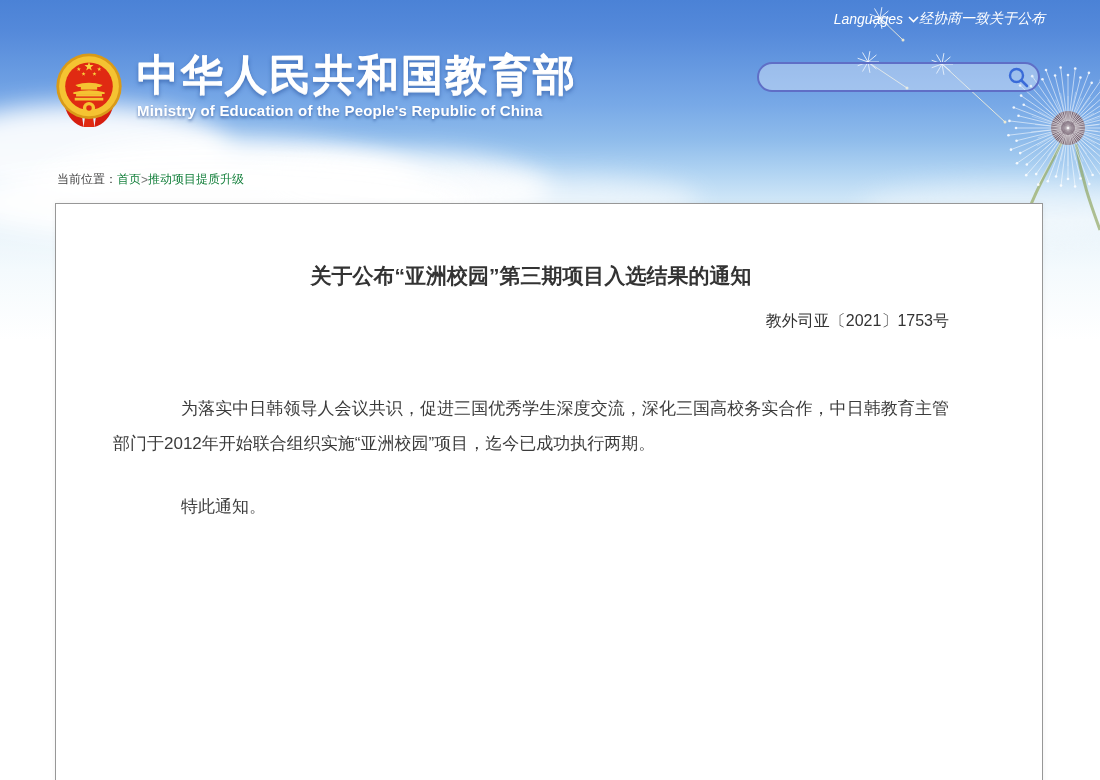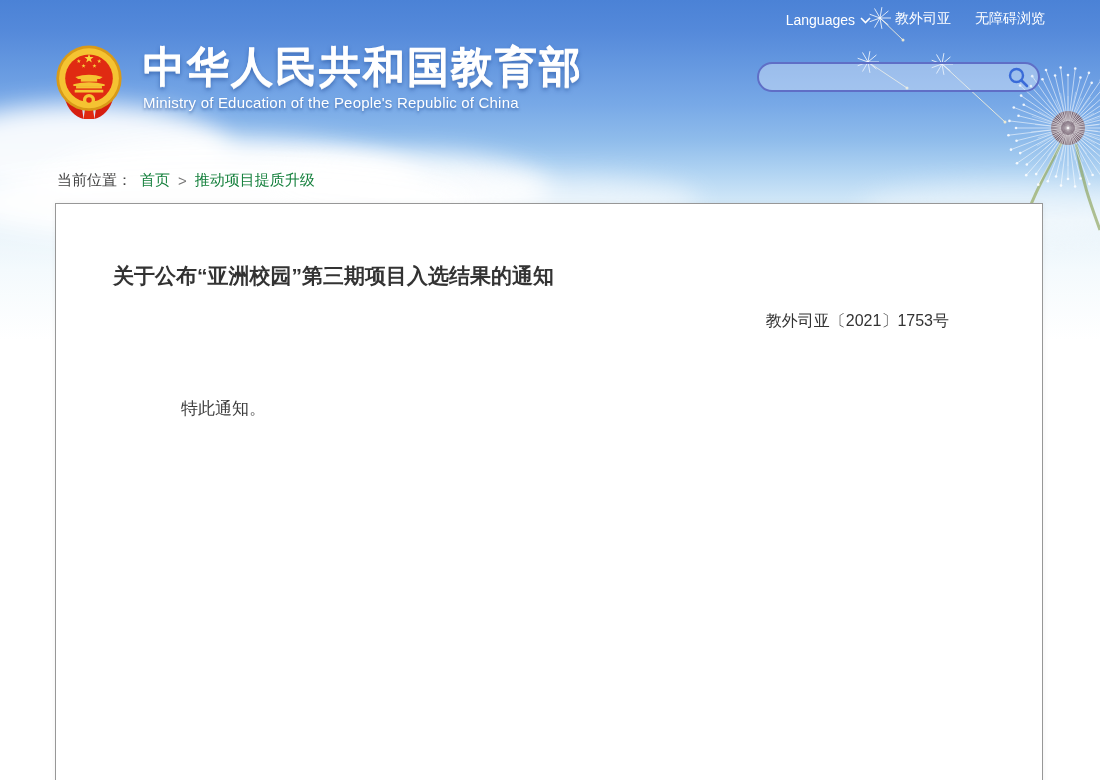--- a/index.html
+++ b/index.html
@@ -17,62 +17,62 @@
   .cloud { position:absolute; border-radius:50%; background:#fff; filter:blur(12px); pointer-events:none; }
   .c1 { left:-70px; top:104px; width:300px; height:95px; opacity:.92; }
   .c2 { left:40px;  top:138px; width:380px; height:95px; opacity:.95; }
   .c3 { left:250px; top:152px; width:300px; height:75px; opacity:.85; }
   .c4 { left:-50px; top:162px; width:520px; height:80px; opacity:.97; }
   .c5 { left:420px; top:176px; width:280px; height:52px; opacity:.55; }
   .c6 { left:860px; top:182px; width:300px; height:55px; opacity:.4; }
   svg.sky-deco { position:absolute; left:0; top:0; z-index:1; pointer-events:none; }
 
   
-  .topbar { position:absolute; top:10px; right:55px; z-index:5; display:flex; align-items:flex-end; gap:24px;
-            color:#fff; font-size:14px; }
+  .topbar { position:absolute; top:10px; right:55px; z-index:5; display:flex; align-items:center; 
+            color:#fff; font-size:14px;font-style:italic; }
   .topbar a { color:#fff; text-decoration:none; cursor:pointer; display:flex; align-items:center; gap:5px; }
   .chev { width:11px; height:7px; display:inline-block; }
 
   
-  .brand { position:absolute; left:55px; top:44px; z-index:4; display:flex; align-items:flex-start; gap:20px; }
+  .brand { position:absolute; left:55px; top:52px; z-index:4; display:flex; align-items:flex-start; gap:14px; }
   .site-title {
     font-size:42px; font-weight:700; color:#ffffff; letter-spacing:2px; line-height:1.1;
     text-shadow:0 1px 0 #eef2f6, 0 3px 4px rgba(25,65,140,.55);
   }
   .site-subtitle {
-    margin-top:4px; font-size:15px; font-weight:400; color:#ffffff; letter-spacing:.2px;
+    margin-top:4px; font-size:15px; font-weight:700; color:#ffffff; letter-spacing:.2px;
     text-shadow:0 2px 3px rgba(25,65,140,.6);
   }
 
   
   .searchbox {
     position:absolute; left:757px; top:62px; width:283px; height:30px; z-index:4;
     border:2px solid #5f6ec6; border-radius:16px;
     background:rgba(222,236,250,.45);
     display:flex; align-items:center;
   }
   .searchbox input {
     flex:1; height:100%; border:none; outline:none; background:transparent;
     padding:0 6px 0 16px; font-size:15px; color:#234;
     font-family:"Liberation Sans","DejaVu Sans",sans-serif;
   }
   .search-btn { border:none; background:transparent; cursor:pointer; padding:0 8px 0 0; display:flex; align-items:center; }
 
   
-  .breadcrumb { position:absolute; left:57px; top:171px; z-index:5; font-size:15px; color:#444; display:flex; gap:8px; align-items:center; }
+  .breadcrumb { position:absolute; left:57px; top:171px; z-index:5; font-size:12px; color:#444; display:flex; align-items:center; }
   .breadcrumb a { color:#15803d; text-decoration:none; cursor:pointer; }
   .breadcrumb .sep { color:#777; }
 
   
   .card {
     position:absolute; left:55px; top:203px; width:988px; height:640px; z-index:3;
     background:#ffffff; border:1px solid #979797; box-shadow:0 0 6px rgba(0,0,0,.06);
   }
   .doc { padding:57px 93px 0 57px; color:#3b3b3b; }
-  .doc-title { font-size:21px; font-weight:700; color:#333; text-align:left; line-height:30px; margin:0 0 19px; }
+  .doc-title { font-size:21px; font-weight:700; color:#333; text-align:center; line-height:30px; margin:0 0 19px; }
   .doc-num   { font-size:16px; color:#333; text-align:right; line-height:22px; margin:15px 0 59px; }
   .doc p     { font-size:17px; line-height:35px; margin:0 0 28px; text-align:justify; }
   .p-salutation { text-indent:2em; }
   .p-body       { text-indent:4em; }
 </style>
 </head>
 <body>
 
 <div class="cloud c1"></div>
 <div class="cloud c2"></div>
@@ -253,22 +253,22 @@
     <line x1="942" y1="64" x2="950.4264888743088" y2="56.92933629344807" stroke="rgba(255,255,255,0.8)" stroke-width="1"></line>
   </svg>
 
 <div class="topbar">
   <a>
     <span>Languages</span>
     <svg class="chev" viewBox="0 0 11 7">
       <polyline points="1,1 5.5,5.5 10,1" fill="none" stroke="#ffffff" stroke-width="1.6"></polyline>
     </svg>
   </a>
-  <a>教外司亚</a>
-  <a>无障碍浏览</a>
+  <a>经协商一致</a>
+  <a>关于公布</a>
 </div>
 
 <div class="brand">
   <svg width="68" height="78" viewBox="0 0 100 114">
     <path d="M14,78 C18,96 30,107 42,110 L40,96 C32,93 23,88 19,75 Z" fill="#d61e10"></path>
     <path d="M86,78 C82,96 70,107 58,110 L60,96 C68,93 77,88 81,75 Z" fill="#d61e10"></path>
     <path d="M42,110 L58,110 L56,96 L44,96 Z" fill="#e02a12"></path>
     <circle cx="50" cy="50" r="48" fill="#d99a18"></circle>
     <circle cx="50" cy="50" r="44" fill="#f5c332"></circle>
     <circle cx="50" cy="50" r="35" fill="#e02a12"></circle>
@@ -319,15 +319,16 @@
   <span>当前位置：</span>
   <a>首页</a>
   <span class="sep">&gt;</span>
   <a>推动项目提质升级</a>
 </div>
 
 <div class="card">
   <div class="doc">
     <h1 class="doc-title">关于公布“亚洲校园”第三期项目入选结果的通知</h1>
     <div class="doc-num">教外司亚〔2021〕1753号</div>
+    <p class="p-body">为落实中日韩领导人会议共识，促进三国优秀学生深度交流，深化三国高校务实合作，中日韩教育主管部门于2012年开始联合组织实施“亚洲校园”项目，迄今已成功执行两期。</p>
     <p class="p-body">特此通知。</p>
   </div>
 </div>
 
 </body></html>

